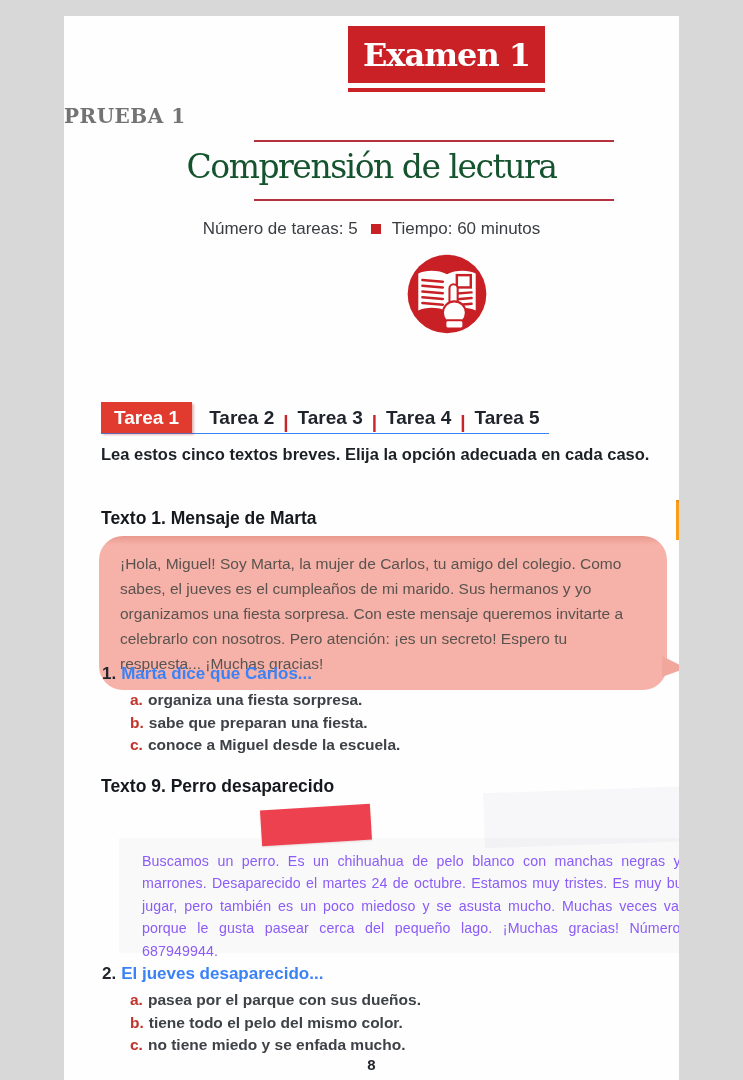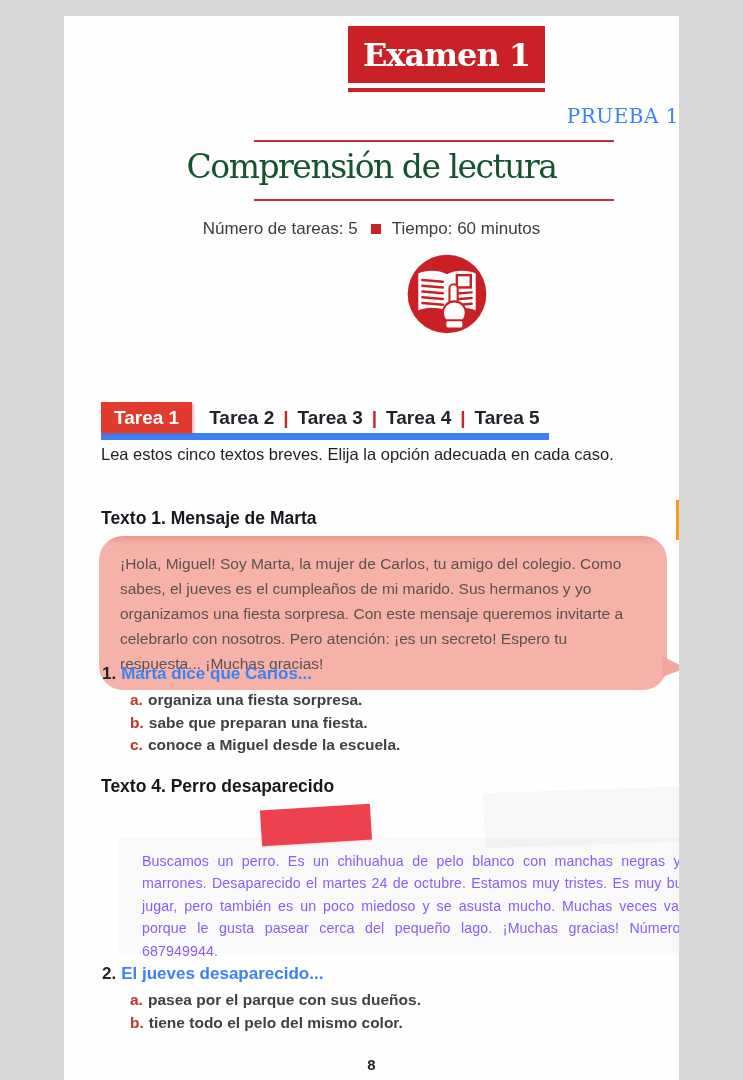--- a/index.html
+++ b/index.html
@@ -9,46 +9,46 @@
     font-family:"Liberation Sans", sans-serif; color:#2a2d33;
   }
   
   .examen-box{
     position:absolute; left:284px; top:10px; width:197px; height:57px;
     background:#ca2127; color:#fff; display:flex; align-items:center; justify-content:center;
     font-family:"DejaVu Serif", serif; font-weight:bold; font-size:32px; letter-spacing:-1px;
   }
   .examen-underline{position:absolute; left:284px; top:72px; width:197px; height:4px; background:#ca2127;}
   .prueba{
-    position:absolute; left:0; top:88px; width:100%; text-align:right;
-    font-family:"DejaVu Serif", serif; font-weight:normal; font-size:20px; color:#3b82f6; letter-spacing:.5px;
+    position:absolute; left:0; top:88px; width:100%; text-align:left;
+    font-family:"DejaVu Serif", serif; font-weight:bold; font-size:20px; color:#737373; letter-spacing:.5px;
   }
   .rule{position:absolute; left:190px; width:360px; height:2px; background:#b5313c;}
   .rule-top{top:124px;} .rule-bottom{top:183px;}
   .section-title{
     position:absolute; left:0; top:131px; width:100%; text-align:center; margin:0;
     font-family:"DejaVu Serif", serif; font-weight:500; font-size:33px; color:#14532d; letter-spacing:-1.5px;
   }
   .meta{position:absolute; left:0; top:203px; width:100%; text-align:center; font-size:17px; color:#3a3d42;}
   .meta-square{display:inline-block; width:10px; height:10px; background:#ca2127; margin:0 11px 1px 13px; vertical-align:middle;}
   .book-icon{position:absolute; left:342px; top:237px;}
   
   .tabs{
-    position:absolute; left:37px; top:386px; display:flex; align-items:center;
-    height:31px; border-bottom:7px solid #3b82f6;
+    position:absolute; left:37px; top:386px; display:flex; align-items:flex-end;
+    height:31px; border-bottom:1px solid #3b82f6;
   }
   .tab-active{
     background:#e13a2e; color:#fff; height:31px; display:flex; align-items:center;
     padding:0 13px; font-weight:bold; font-size:19px; box-shadow:2px 2px 2px rgba(180,60,55,.35);
   }
   .tab{color:#1f232b; font-weight:bold; font-size:19px; padding:0 9px; line-height:31px;}
   .tab-first{margin-left:8px;}
   .tab-sep{color:#c8242b; font-weight:bold; font-size:19px;}
   
-  .instruction{position:absolute; left:37px; top:429px; font-weight:normal; font-size:16.5px; color:#1c2025; margin:0;}
+  .instruction{position:absolute; left:37px; top:429px; font-weight:bold; font-size:16.5px; color:#1c2025; margin:0;}
   
   .texto-heading{position:absolute; left:37px; margin:0; font-weight:bold; font-size:17.5px; color:#15181d;}
   .t1-heading{top:492px;} .t2-heading{top:760px;}
   
   .msg-icon{position:absolute; left:612px; top:458px; width:96px; height:110px;}
   .phone{position:absolute; left:24px; top:0; width:66px; height:104px; background:#f1f3f6; border:1px solid #c6ccd6; border-radius:7px;}
   .phone-screen{position:absolute; left:5px; top:7px; right:5px; bottom:18px; background:#222737;}
   .phone-home{position:absolute; left:50%; bottom:4px; width:8px; height:8px; margin-left:-5px; border:1px solid #b9bfca; border-radius:50%;}
   .envelope{position:absolute; left:0; top:26px; width:58px; height:40px; background:#f89e1b;}
   .env-flap{position:absolute; left:0; top:0; width:0; height:0; border-left:29px solid transparent; border-right:29px solid transparent; border-top:23px solid #ec8a10;}
@@ -174,35 +174,38 @@
       </div>
       <div class="option">
         <span class="opt-letter">b.</span><span>sabe que preparan una fiesta.</span>
       </div>
       <div class="option">
         <span class="opt-letter">c.</span><span>conoce a Miguel desde la escuela.</span>
       </div>
     </div>
   </div>
 
-  <h2 class="texto-heading t2-heading">Texto 4. Perro desaparecido</h2>
+  <h2 class="texto-heading t2-heading">Texto 9. Perro desaparecido</h2>
   <div class="scan-shade1"></div>
   <div class="scan-shade2"></div>
   <div class="tape"></div>
   <p class="note">Buscamos un perro. Es un chihuahua de pelo blanco con manchas negras y grandes ojos marrones. Desaparecido el martes 24 de octubre. Estamos muy tristes. Es muy bueno y le gusta jugar, pero también es un poco miedoso y se asusta mucho. Muchas veces vamos al parque porque le gusta pasear cerca del pequeño lago. ¡Muchas gracias! Número de contacto: 687949944.</p>
 
   <div class="question q2">
     <div class="q-line">
       <span class="q-num">2.</span><span class="q-prompt">El jueves desaparecido...</span>
     </div>
     <div class="options">
       <div class="option">
         <span class="opt-letter">a.</span><span>pasea por el parque con sus dueños.</span>
       </div>
       <div class="option">
         <span class="opt-letter">b.</span><span>tiene todo el pelo del mismo color.</span>
       </div>
+      <div class="option">
+        <span class="opt-letter">c.</span><span>no tiene miedo y se enfada mucho.</span>
+      </div>
     </div>
   </div>
 
   <div class="page-number">8</div>
 
 </div>
 
 </body></html>

